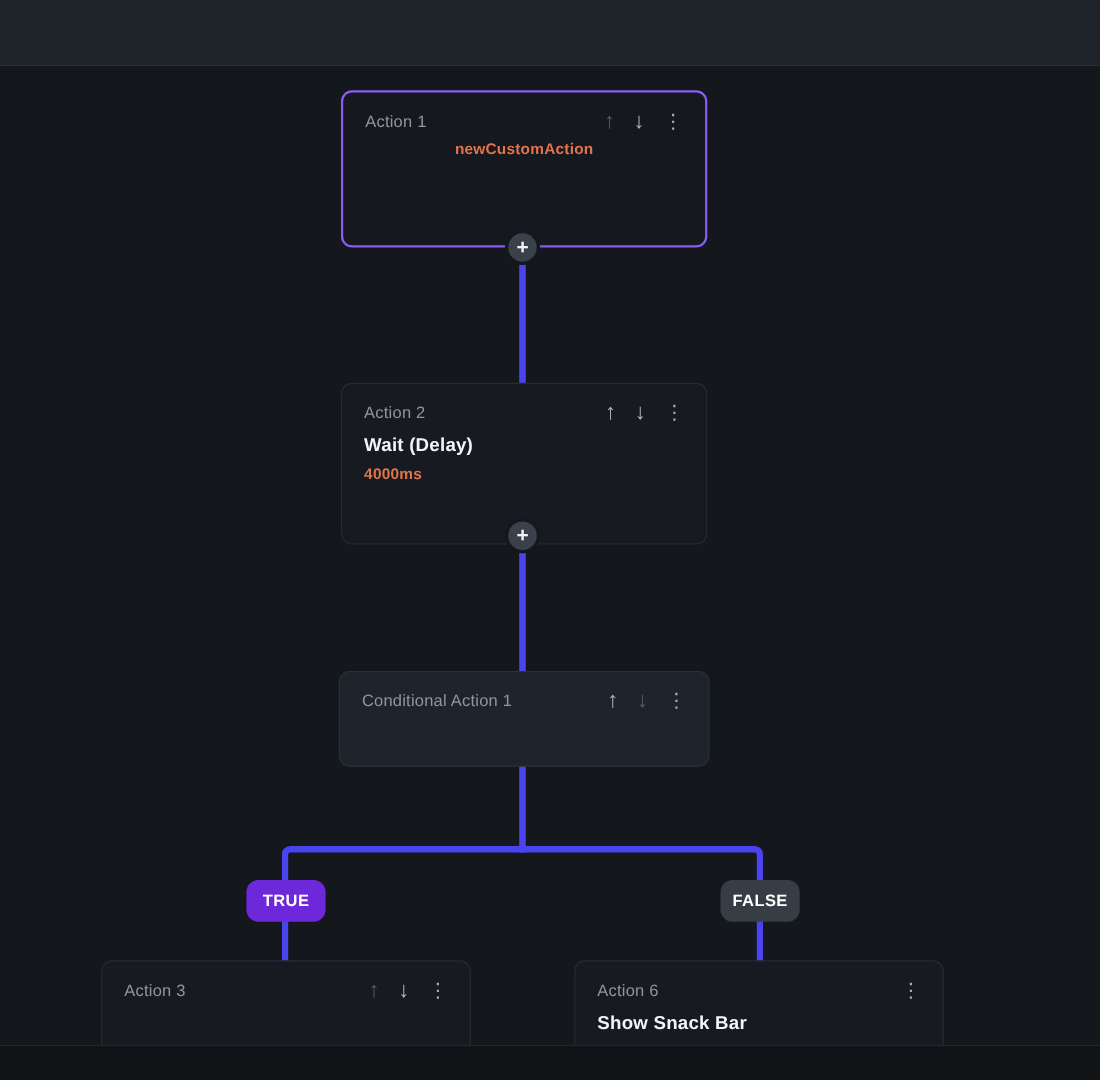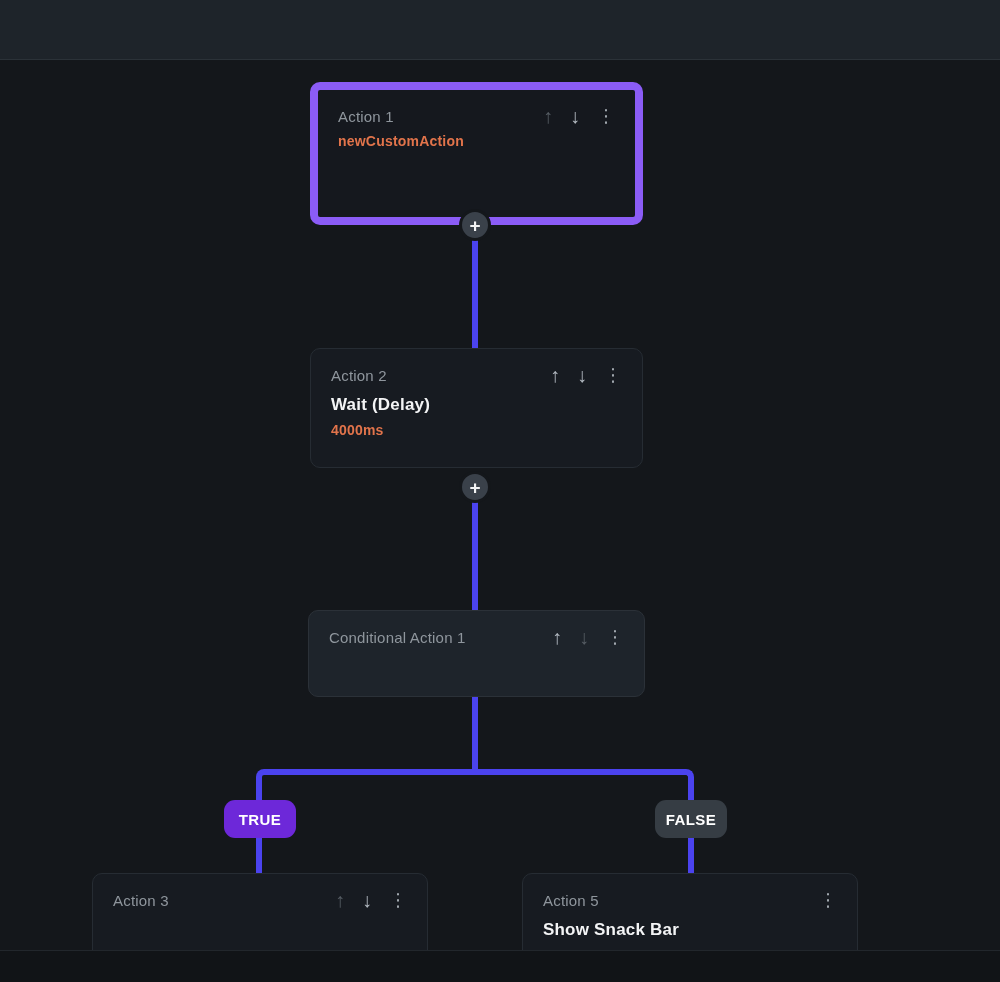--- a/index.html
+++ b/index.html
@@ -26,21 +26,21 @@
     position:absolute; left:256px; top:709px; width:438px; height:110px;
     border-top:6px solid #4b43ef; border-left:6px solid #4b43ef; border-right:6px solid #4b43ef;
     border-radius:8px 8px 0 0; z-index:1;
   }
 
   
   .card {
     position:absolute; background:#171b21; border:1px solid #262c33;
     border-radius:10px; padding:18px 20px; z-index:2;
   }
-  .card.selected { border:8px solid #8b5cf6; background:#15181e; }
+  .card.selected { border:2px solid #8b5cf6; background:#15181e;text-align:center; }
   .card.conditional { background:#1e242b; border:1px solid #2b3138; }
   .card-head { display:flex; align-items:flex-start; justify-content:space-between; }
   .card-label { font-size:15px; color:#8f969d; letter-spacing:.2px; }
   .card-title { font-size:17px; font-weight:bold; color:#f3f4f5; margin-top:10px; letter-spacing:.2px; }
   .card-sub { font-size:14px; font-weight:bold; color:#e2744b; margin-top:7px; letter-spacing:.2px; }
   .icon-row { display:flex; align-items:center; gap:17px; margin-top:-2px; }
   .arrow { font-size:20px; line-height:20px; color:#b2b9c0; cursor:pointer; }
   .arrow.dim { color:#555c63; }
   .kebab { font-size:18px; line-height:20px; color:#aab1b8; cursor:pointer; letter-spacing:0; }
 
@@ -80,21 +80,21 @@
       <div class="icon-row">
         <span class="arrow dim">↑</span>
         <span class="arrow">↓</span>
         <span class="kebab">⋮</span>
       </div>
     </div>
     <div class="card-sub">newCustomAction</div>
   </div>
   <div class="plus-btn" style="left:459px; top:149px;">+</div>
 
-  <div class="card" style="left:310px; top:288px; width:333px; height:120px;">
+  <div class="card" style="left:310px; top:288px; width:333px; height:147px;">
     <div class="card-head">
       <div class="card-label">Action 2</div>
       <div class="icon-row">
         <span class="arrow">↑</span>
         <span class="arrow">↓</span>
         <span class="kebab">⋮</span>
       </div>
     </div>
     <div class="card-title">Wait (Delay)</div>
     <div class="card-sub">4000ms</div>
@@ -121,21 +121,21 @@
       <div class="icon-row">
         <span class="arrow dim">↑</span>
         <span class="arrow">↓</span>
         <span class="kebab">⋮</span>
       </div>
     </div>
   </div>
 
   <div class="card" style="left:522px; top:813px; width:336px; height:130px;">
     <div class="card-head">
-      <div class="card-label">Action 5</div>
+      <div class="card-label">Action 6</div>
       <div class="icon-row">
         <span class="kebab">⋮</span>
       </div>
     </div>
     <div class="card-title">Show Snack Bar</div>
   </div>
 
 </div>
 
 <div class="bottombar"></div>

